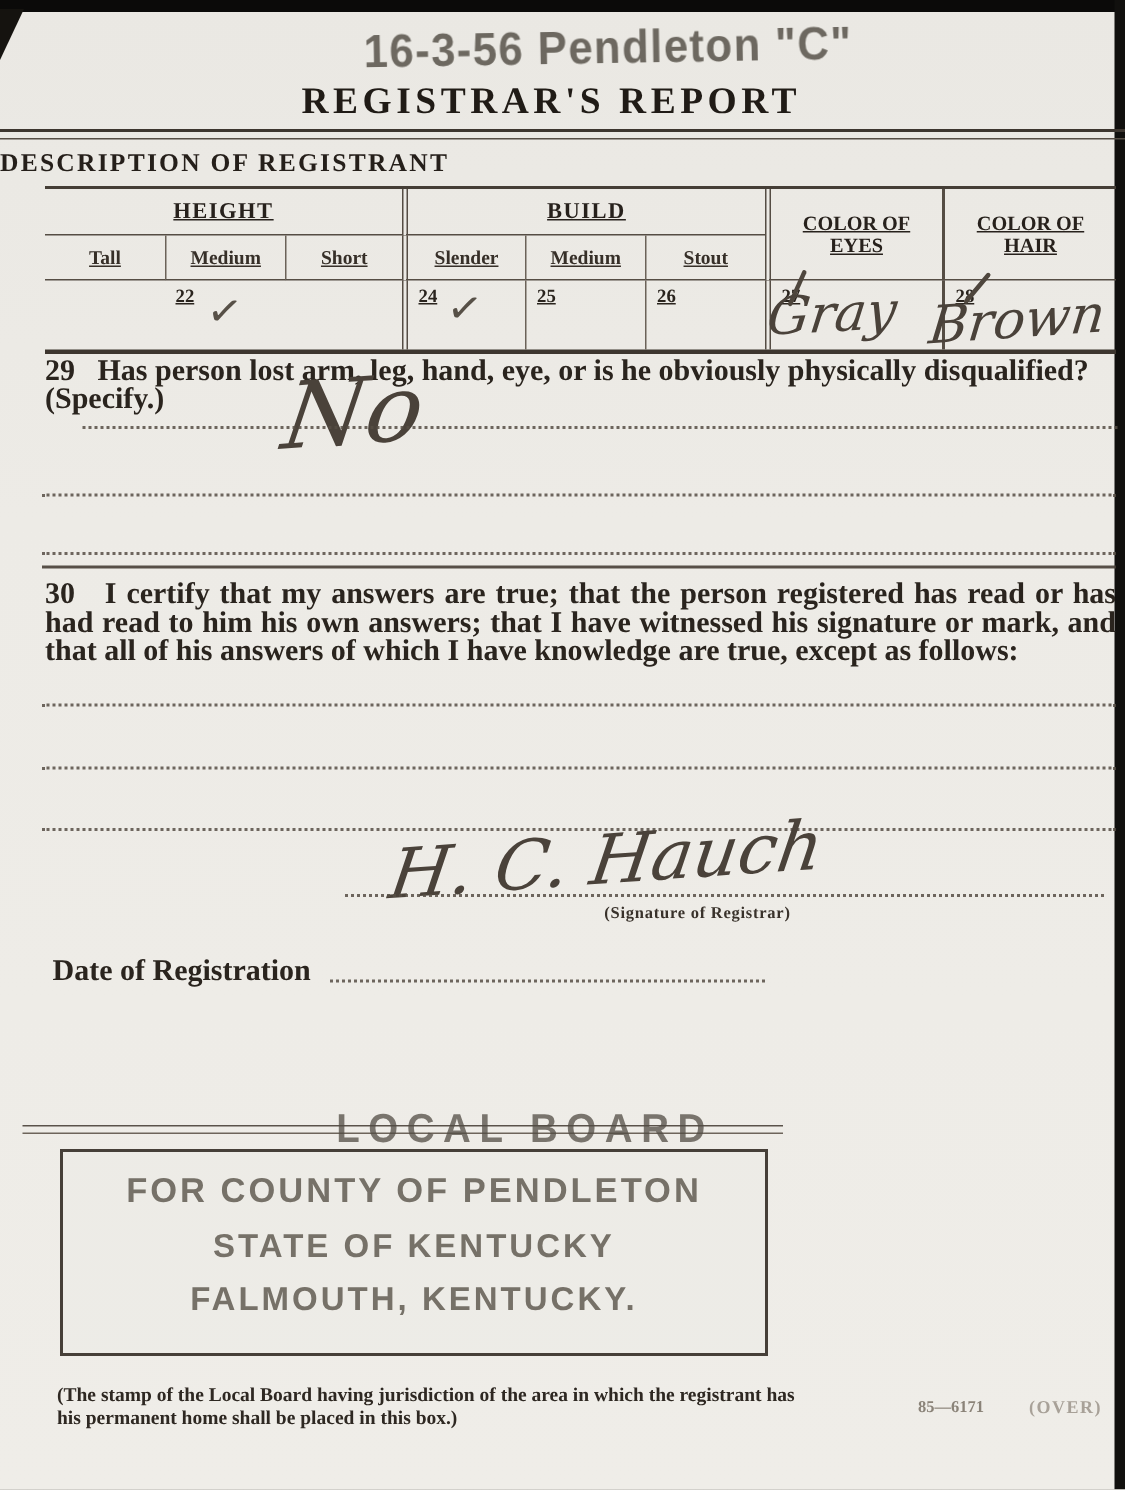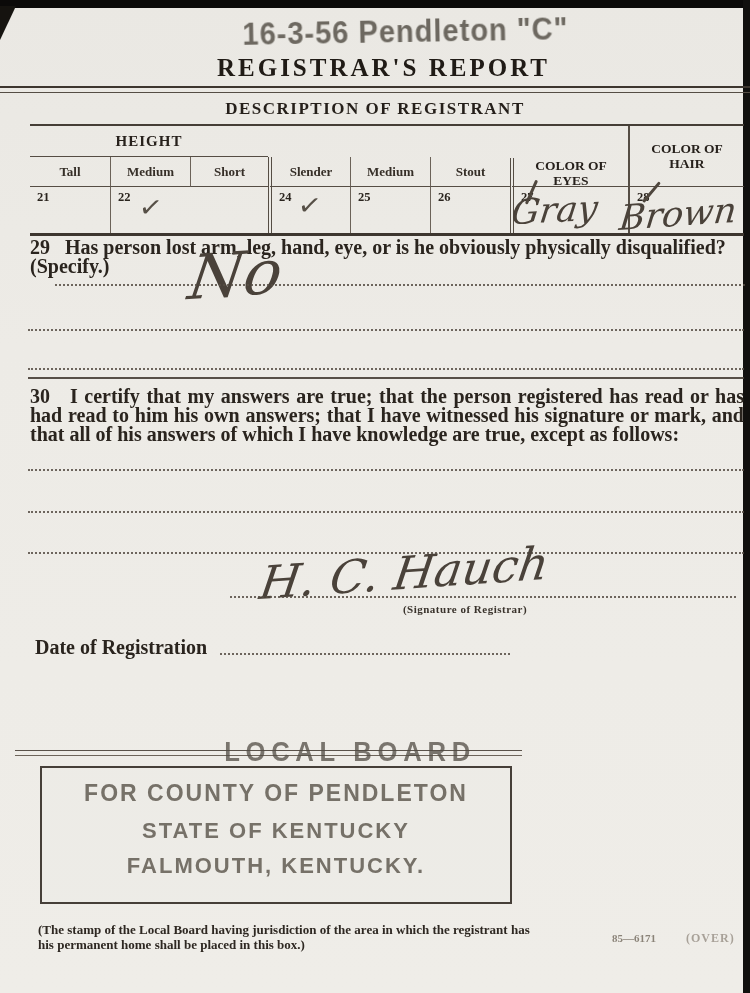--- a/index.html
+++ b/index.html
@@ -20,38 +20,38 @@
     color:rgba(92,85,76,.82);filter:blur(.4px);white-space:nowrap;
   }
   .hand{
     font-family:"DejaVu Serif", serif;font-style:italic;
     color:#4a423a;white-space:nowrap;
   }
   .dotline{border-bottom:2px dotted rgba(86,77,68,.85);height:0;}
   .solidline{border-bottom:2px solid rgba(70,62,53,.9);height:0;}
   .title{
     width:735px;text-align:center;font-size:25px;font-weight:700;
-    letter-spacing:3px;color:#201b16;padding-left:16px;
+    letter-spacing:3px;color:#201b16;
   }
   .double-rule{width:750px;height:4px;border-top:2px solid #3d362f;border-bottom:1px solid #554d44;}
-  .sec-title{width:750px;text-align:center;font-size:17px;font-weight:700;letter-spacing:1.5px;color:#251f1a;}
+  .sec-title{width:750px;text-align:left;font-size:17px;font-weight:700;letter-spacing:1.5px;color:#251f1a;}
   
   .tbl{
     display:grid;width:714px;
     grid-template-columns:80px 80px 78px 82px 80px 80px 118px 116px;
     grid-template-rows:31px 30px 46px;
     border-top:2px solid #453e36;border-bottom:3px solid #3d362f;
     font-weight:700;
   }
-  .tbl .cell{position:relative;}
+  .tbl .cell{position:relative;text-decoration:underline;}
   .g-head{display:flex;align-items:center;justify-content:center;font-size:15px;letter-spacing:1px;border-bottom:1.5px solid #554d44;}
   .g-height{grid-column:1/4;grid-row:1;}
   .g-build{grid-column:4/7;grid-row:1;border-left:4px double #554d44;}
   .g-eyes{grid-column:7;grid-row:1/3;border-left:4px double #554d44;border-bottom:1.5px solid #554d44;
-    display:flex;justify-content:center;text-align:center;font-size:13.5px;line-height:15px;margin-top:32px;}
+    display:flex;align-items:center;justify-content:center;text-align:center;font-size:13.5px;line-height:15px;}
   .g-hair{grid-column:8;grid-row:1/3;border-left:2px solid #554d44;border-bottom:1.5px solid #554d44;
     display:flex;align-items:center;justify-content:center;text-align:center;font-size:13.5px;line-height:15px;}
   .g-eyes span,.g-hair span{display:block;width:72px;}
   .sub{grid-row:2;display:flex;align-items:center;justify-content:center;font-size:13px;border-bottom:1.5px solid #554d44;color:#362f28;}
   .sub+.sub{border-left:1.5px solid #6b6258;}
   .sub.b1{border-left:4px double #554d44;}
   .val{grid-row:3;font-size:12.5px;padding:3px 0 0 7px;color:#2a241e;}
   .val+.val{border-left:1.5px solid #6b6258;}
   .val.b1{border-left:4px double #554d44;}
   .check{position:absolute;font-size:28px;color:#575047;transform:rotate(8deg);font-family:"DejaVu Sans",sans-serif;}
@@ -75,37 +75,35 @@
   <div class="abs stamped" style="left:232px;top:14px;font-size:31px;letter-spacing:1px;transform:rotate(-1deg) scaleX(.94);color:rgba(78,72,64,.8);">16-3-56 Pendleton "C"</div>
 
   <div class="abs title" style="left:0;top:54px;">REGISTRAR'S REPORT</div>
 
   <div class="abs double-rule" style="left:0;top:86px;"></div>
 
   <div class="abs sec-title" style="left:0;top:99px;">DESCRIPTION OF REGISTRANT</div>
 
   <div class="abs tbl" style="left:30px;top:124px;">
     <div class="cell g-head g-height">HEIGHT</div>
+    <div class="cell g-head g-build">BUILD</div>
     <div class="cell g-eyes">
       <span>COLOR OF EYES</span>
     </div>
     <div class="cell g-hair">
       <span>COLOR OF HAIR</span>
     </div>
 
     <div class="cell sub" style="grid-column:1;">Tall</div>
     <div class="cell sub" style="grid-column:2;">Medium</div>
     <div class="cell sub" style="grid-column:3;">Short</div>
     <div class="cell sub b1" style="grid-column:4;">Slender</div>
     <div class="cell sub" style="grid-column:5;">Medium</div>
     <div class="cell sub" style="grid-column:6;">Stout</div>
 
-    <div class="cell val" style="grid-column:1;">
-      <span>21</span>
-    </div>
     <div class="cell val" style="grid-column:2;">
       <span>22</span>
       <span class="check" style="left:28px;top:4px;">✓</span>
     </div>
     <div class="cell val b1" style="grid-column:4;">
       <span>24</span>
       <span class="check" style="left:26px;top:2px;">✓</span>
     </div>
     <div class="cell val" style="grid-column:5;">
       <span>25</span>

